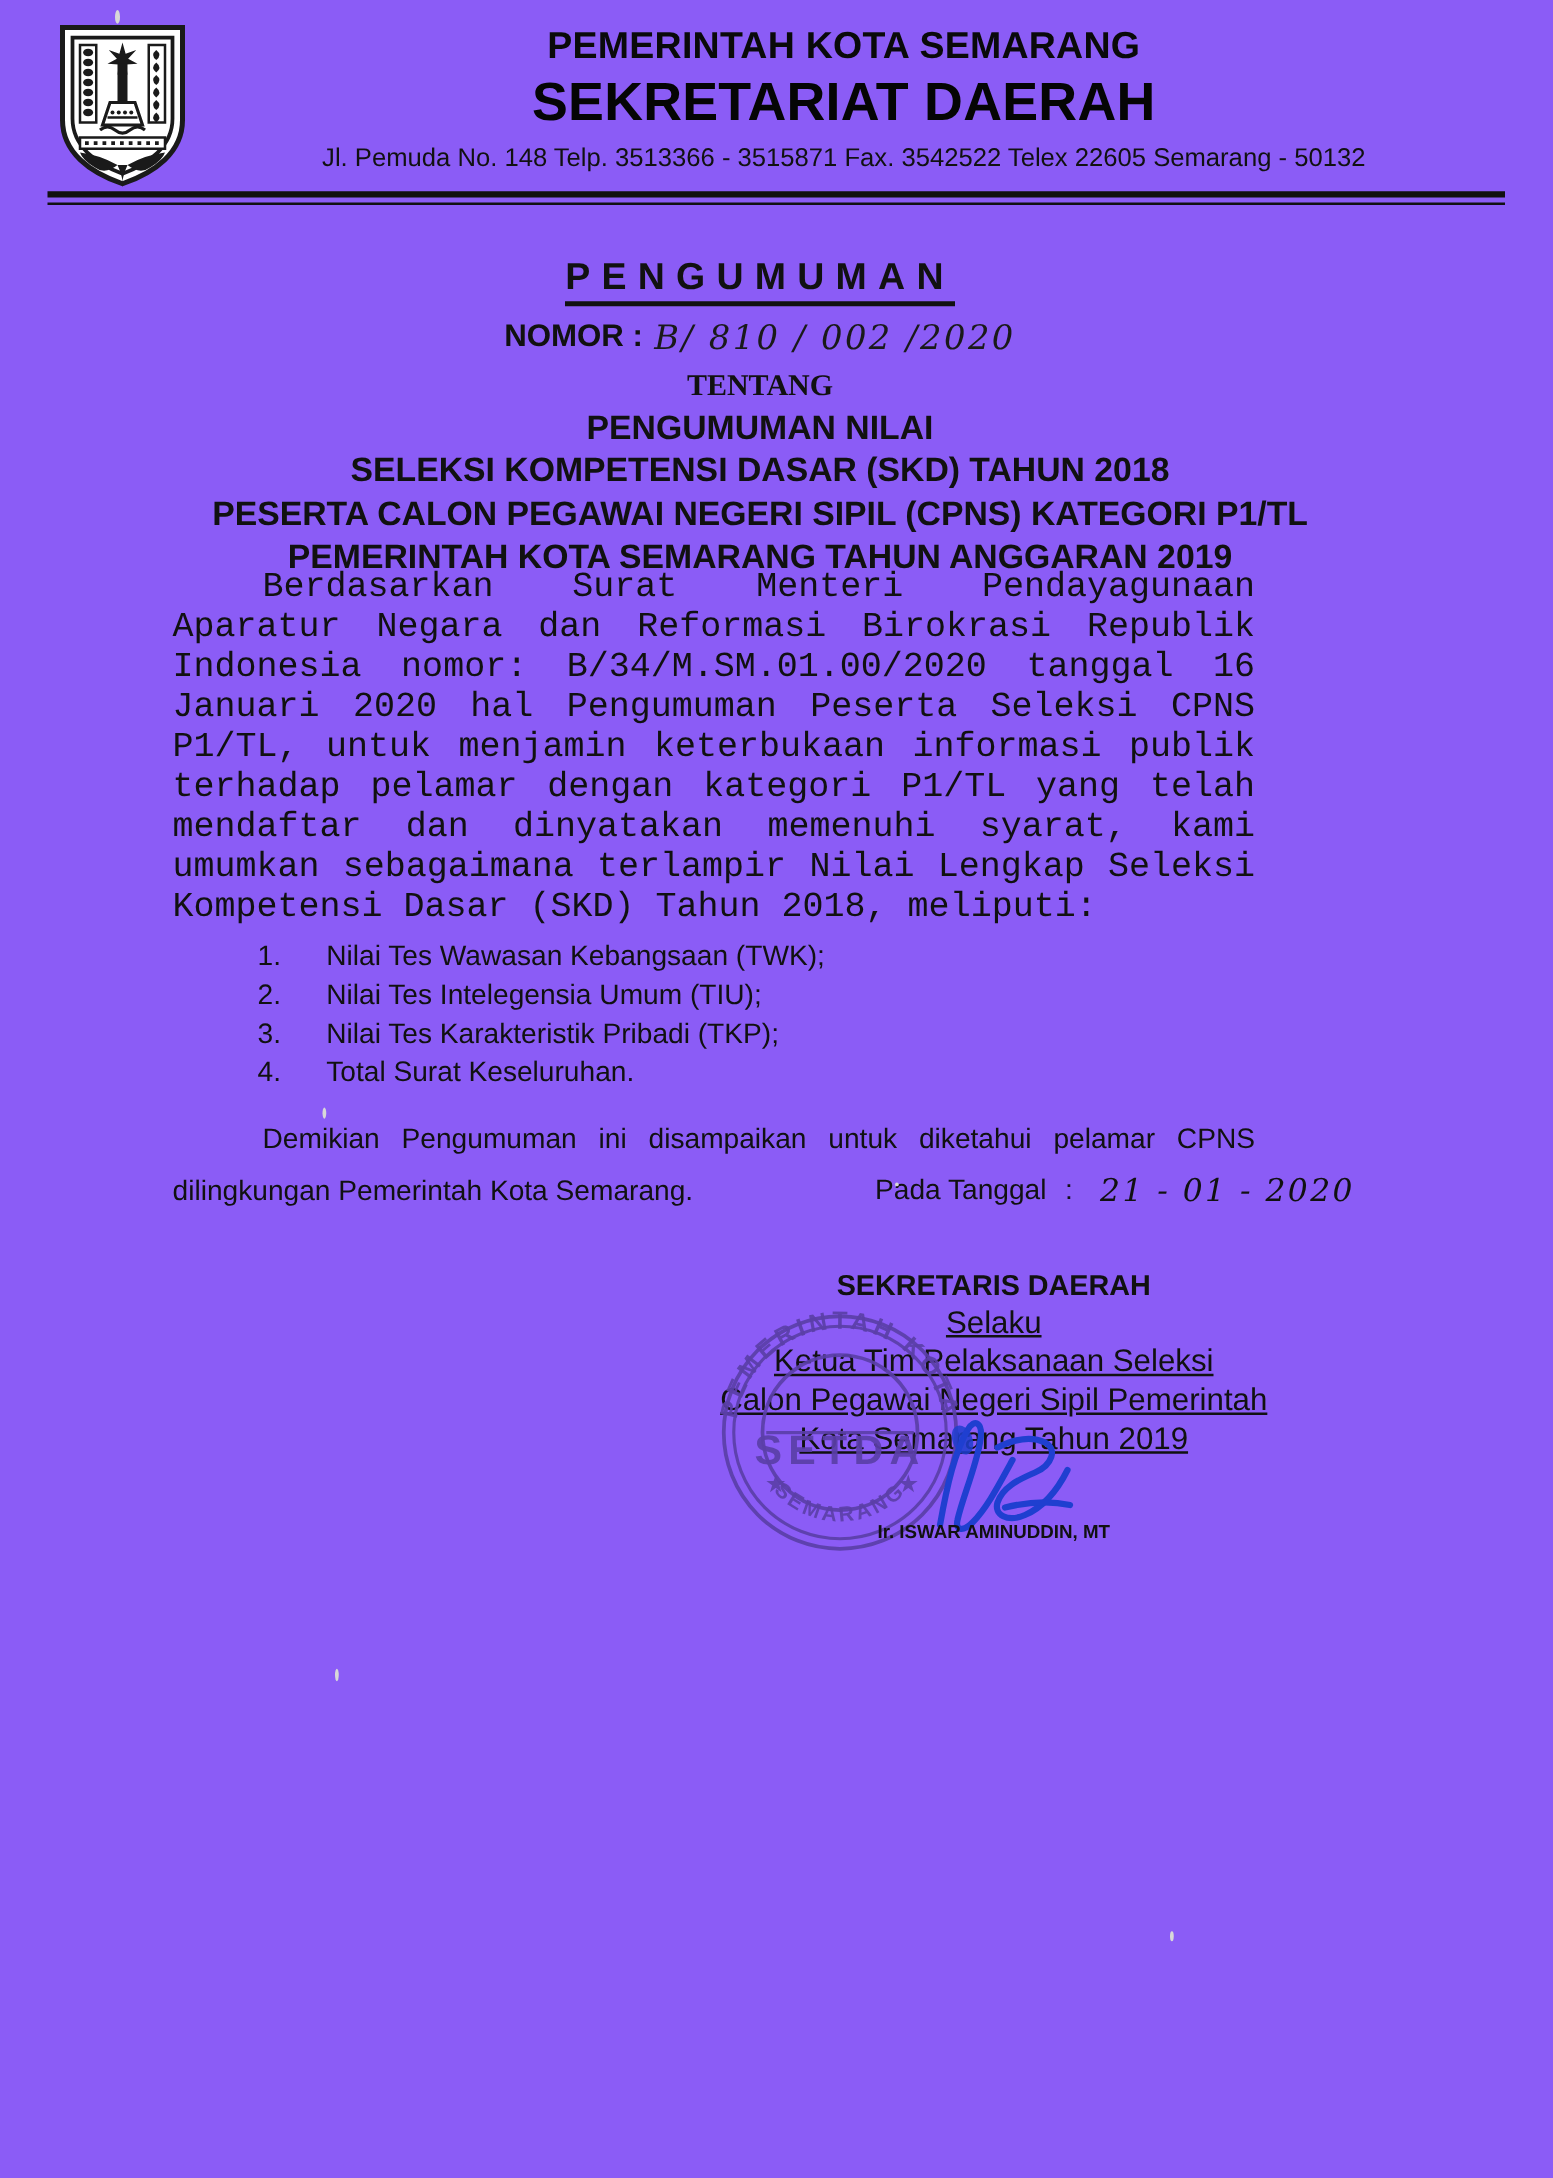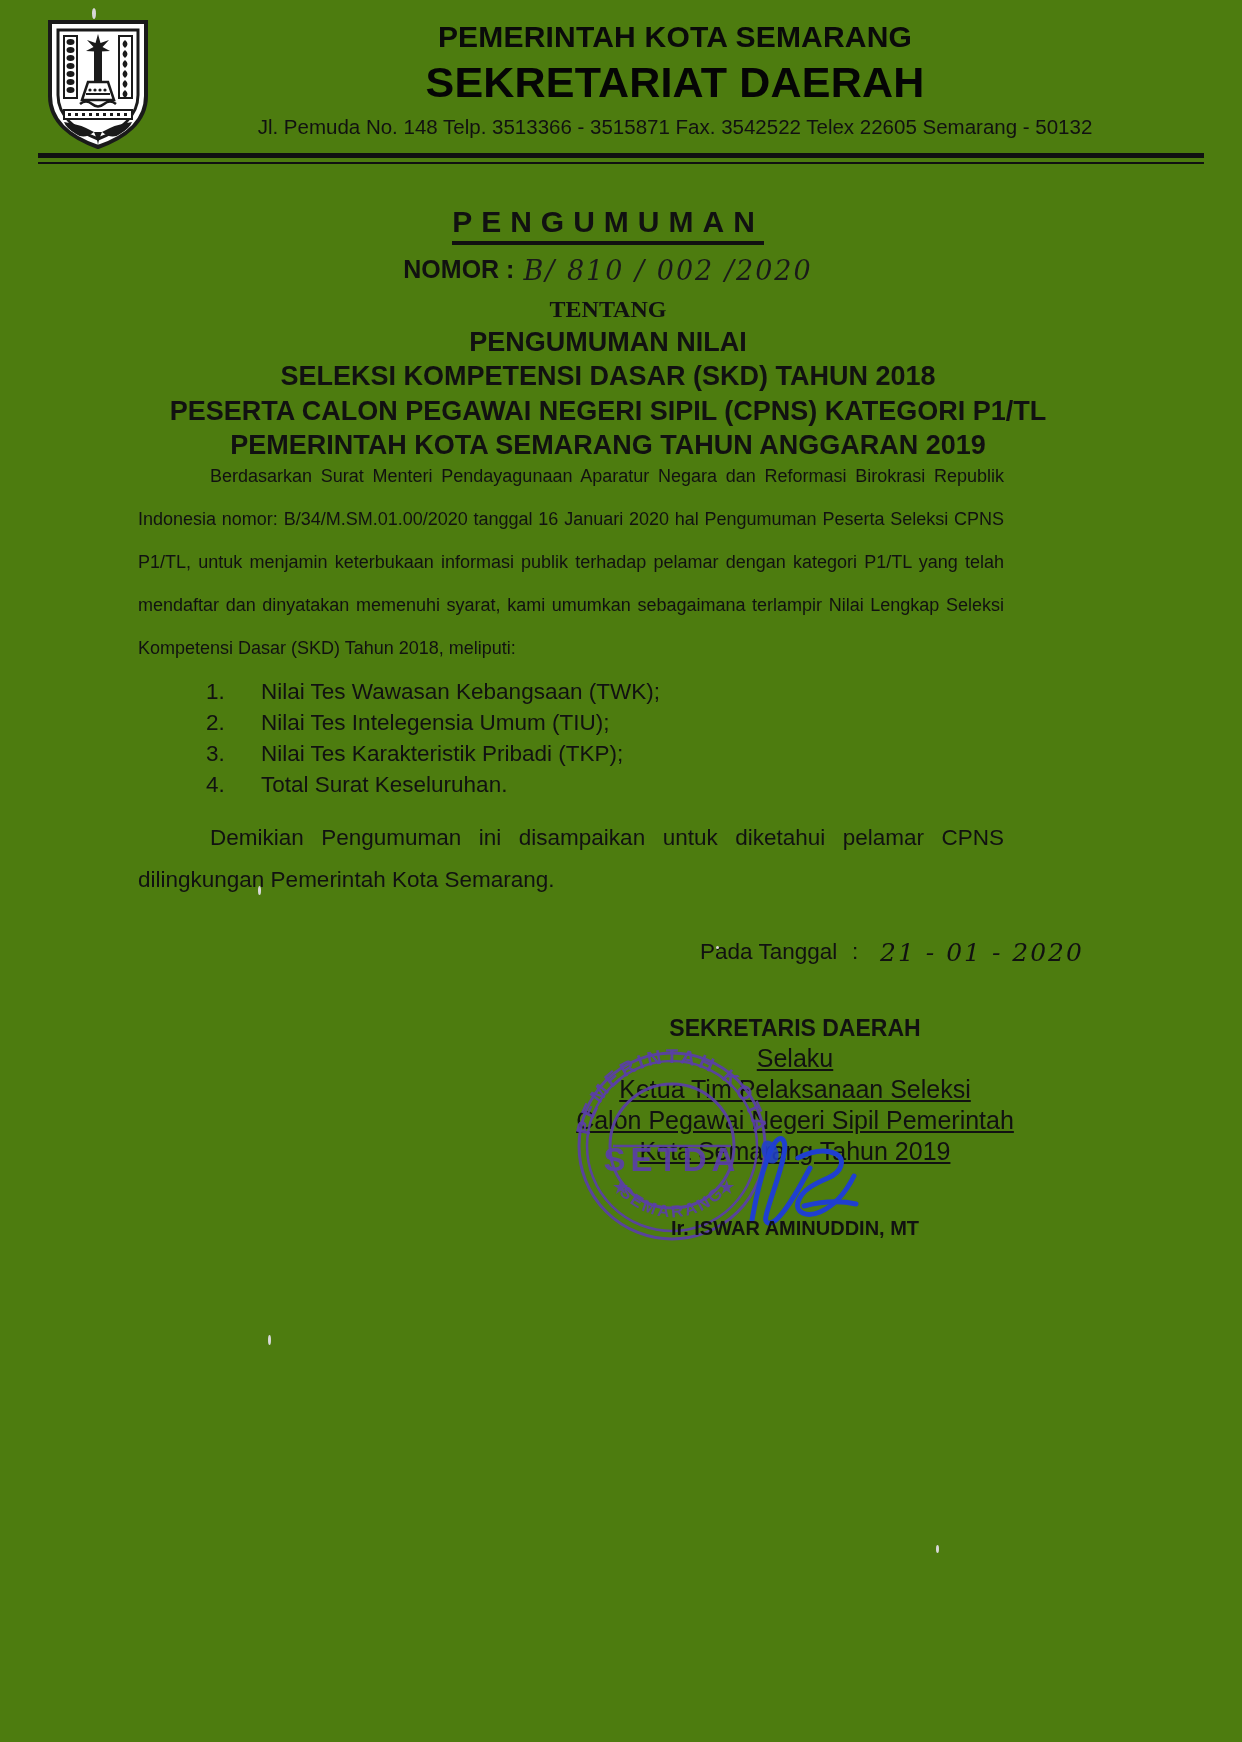--- a/index.html
+++ b/index.html
@@ -9,21 +9,21 @@
     background: #ffffff;
   }
   body {
     font-family: "Liberation Sans", sans-serif;
     color: #111111;
   }
   #page {
     position: relative;
     width: 1242px;
     height: 1742px;
-    background: #4d7c0f;
+    background: #8b5cf6;
     overflow: hidden;
     margin: 0 auto;
   }
 
   
   .letterhead {
     position: absolute;
     left: 0;
     top: 0;
     width: 1242px;
@@ -132,25 +132,26 @@
 
   
   .body-wrap {
     position: absolute;
     left: 138px;
     top: 455px;
     width: 866px;
   }
   p.para {
     margin: 0;
-    font-size: 18px;
-    line-height: 43px;
+    font-size: 28px;
+    line-height: 32px;
     text-align: justify;
     text-indent: 72px;
     text-justify: inter-word;
+    font-family: Liberation Mono, monospace;
   }
   ol.items {
     margin: 6px 0 0 0;
     padding: 0;
     list-style: none;
     font-size: 22.5px;
     line-height: 31px;
   }
   ol.items li {
     padding-left: 123px;
@@ -215,21 +216,21 @@
     font-size: 25px;
     line-height: 31px;
     text-decoration: underline;
   }
   .sig-name {
     position: absolute;
     left: 555px;
     top: 1217px;
     width: 480px;
     text-align: center;
-    font-size: 20px;
+    font-size: 15px;
     font-weight: bold;
   }
 
   
   .stamp {
     position: absolute;
     left: 567px;
     top: 1041px;
     width: 210px;
     height: 210px;

